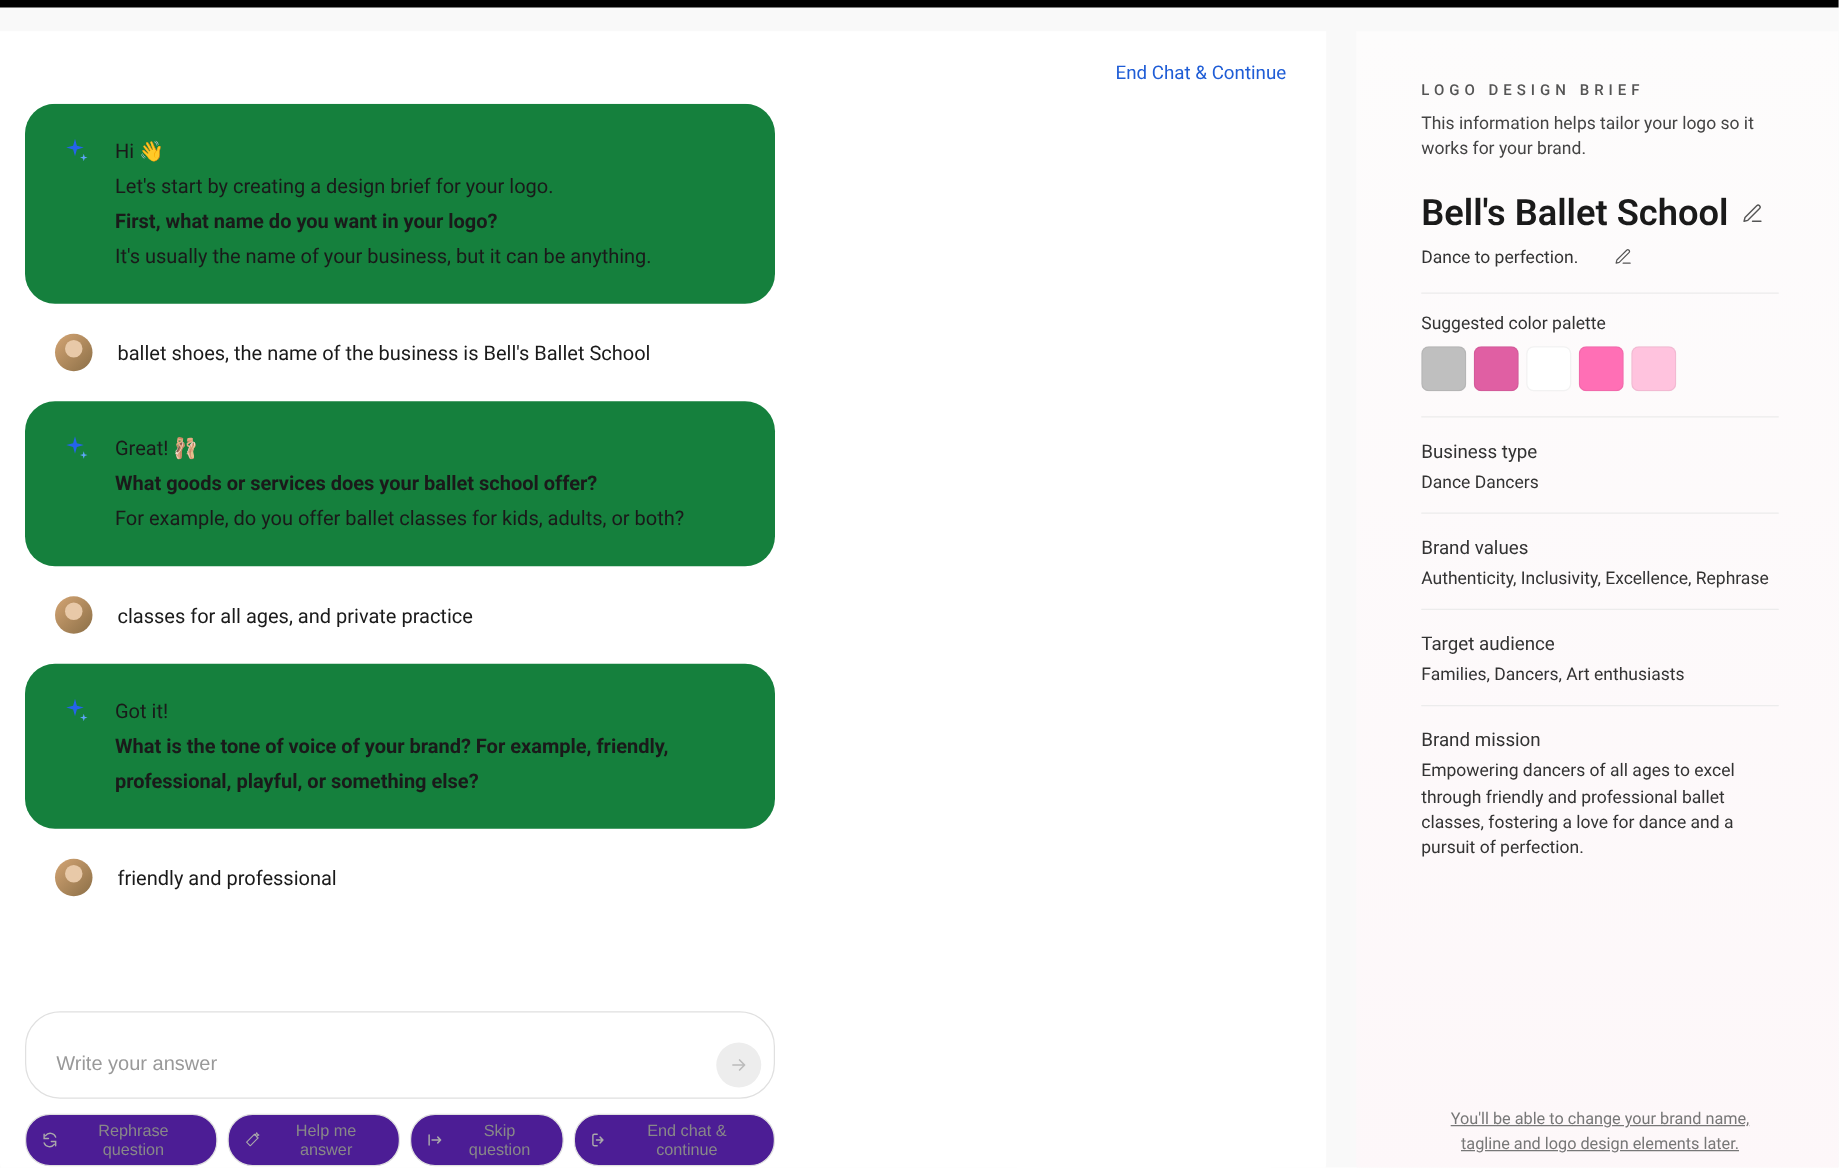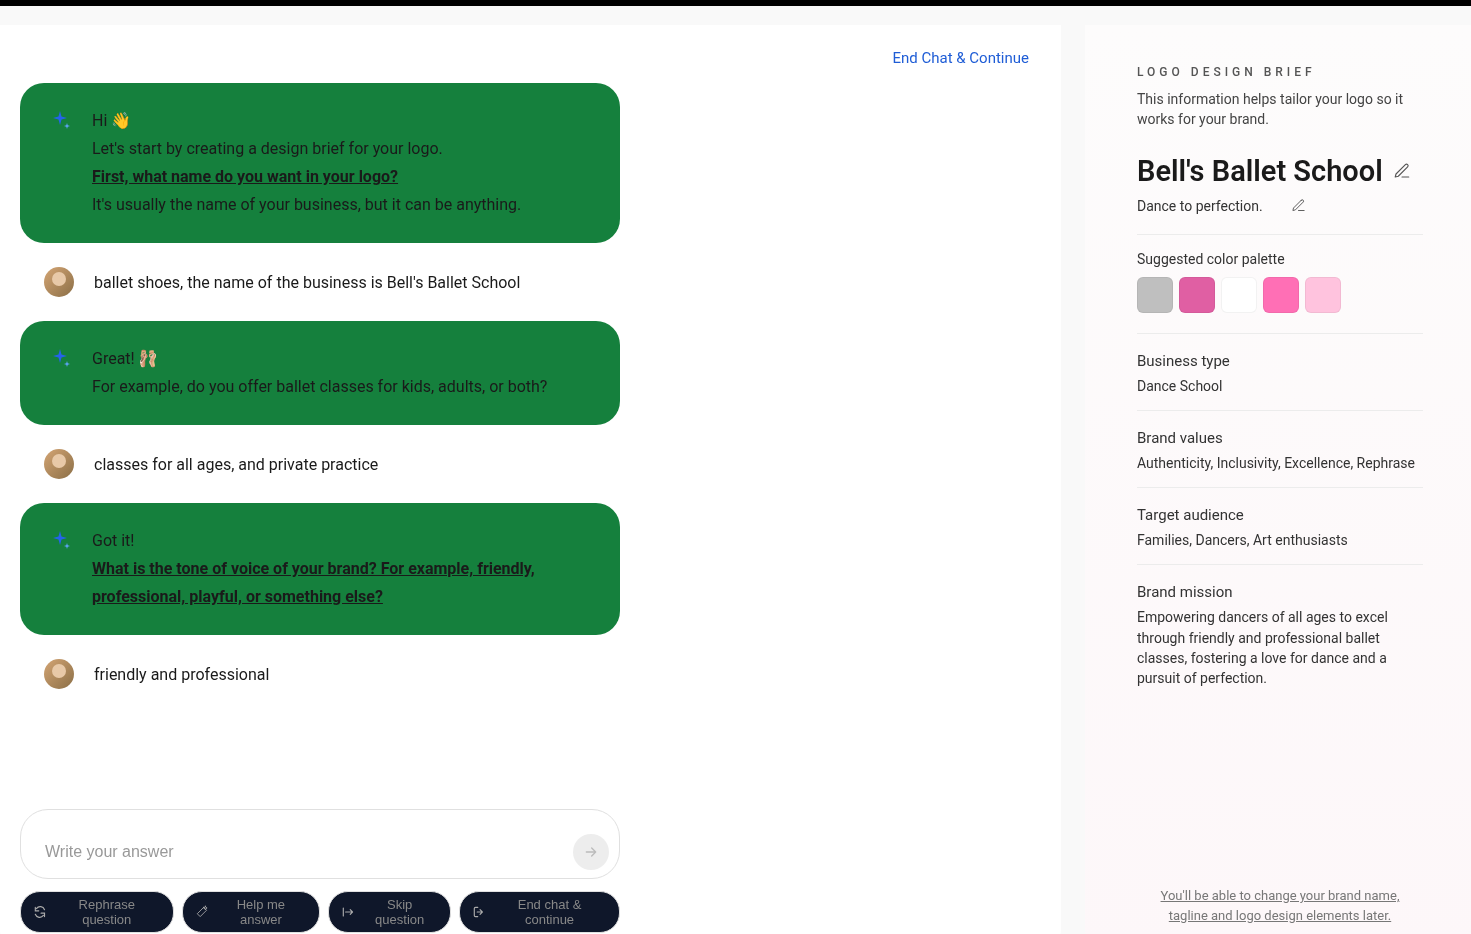--- a/index.html
+++ b/index.html
@@ -28,21 +28,21 @@
 .bot-msg {
   background: #15803d;
   border-radius: 24px;
   padding: 24px 28px;
   margin-bottom: 16px;
   max-width: 600px;
 }
 .bot-row { display: flex; align-items: flex-start; gap: 20px; }
 .bot-icon { flex-shrink: 0; width: 24px; height: 24px; margin-top: 2px; }
 .bot-content p { font-size: 16px; line-height: 1.75; color: #1a1a1a; }
-.bot-content p.bold { font-weight: 700; text-decoration: underline; }
+.bot-content p.bold { font-weight: 700; }
 .user-msg { display: flex; align-items: center; gap: 20px; padding: 8px 0 8px 24px; margin-bottom: 16px; max-width: 600px; }
 .avatar { width: 30px; height: 30px; border-radius: 50%; background: linear-gradient(135deg,#d4a574,#8b6f47); flex-shrink: 0; position: relative; overflow: hidden; }
 .avatar::after { content:''; position:absolute; top:5px; left:8px; width:14px; height:14px; border-radius:50%; background:#e8c9a8; }
 .user-text { font-size: 16px; color: #1a1a1a; }
 .input-area { padding-top: 8px; }
 .input-box {
   display: flex;
   align-items: center;
   border: 1px solid #e0e0e0;
   border-radius: 28px;
@@ -61,21 +61,21 @@
 .send-btn {
   width: 36px; height: 36px; border-radius: 50%;
   background: #ededed; border: none; cursor: pointer;
   display: flex; align-items: center; justify-content: center;
 }
 .chip-row { display: flex; gap: 8px; margin-top: 12px; max-width: 600px; }
 .chip {
   display: inline-flex; align-items: center; gap: 6px;
   border: 1px solid #e0e0e0; border-radius: 20px;
   padding: 5px 12px; font-size: 13px; color: #888;
-  background: #0f172a; cursor: pointer;
+  background: #4c1d95; cursor: pointer;
 }
 .chip svg { width: 14px; height: 14px; }
 .brief-col {
   width: 386px;
   background: linear-gradient(180deg,#fdfcfc 0%, #fdf7f9 100%);
   border-radius: 0 0 24px 24px;
   padding: 40px 48px 28px 52px;
   display: flex; flex-direction: column;
   position: relative;
 }
@@ -124,20 +124,21 @@
           <div class="user-text">ballet shoes, the name of the business is Bell's Ballet School</div>
         </div>
         <div class="bot-msg">
           <div class="bot-row">
             <div class="bot-icon"><svg viewBox="0 0 24 24" fill="none">
                 <path d="M12 2l1.5 5.5L19 9l-5.5 1.5L12 16l-1.5-5.5L5 9l5.5-1.5L12 2z" fill="#2563eb"></path>
                 <path d="M19 14l.7 2.3L22 17l-2.3.7L19 20l-.7-2.3L16 17l2.3-.7L19 14z" fill="#60a5fa"></path>
               </svg></div>
             <div class="bot-content">
               <p>Great! 🩰</p>
+              <p class="bold">What goods or services does your ballet school offer?</p>
               <p>For example, do you offer ballet classes for kids, adults, or both?</p>
             </div>
           </div>
         </div>
         <div class="user-msg">
           <div class="avatar"></div>
           <div class="user-text">classes for all ages, and private practice</div>
         </div>
         <div class="bot-msg">
           <div class="bot-row">
@@ -213,21 +214,21 @@
     <div class="palette-label">Suggested color palette</div>
     <div class="swatch-row" id="swatches">
         <div class="swatch" title="#BFBFBF" style="background: rgb(191, 191, 191);"></div>
         <div class="swatch" title="#E05FA3" style="background: rgb(224, 95, 163);"></div>
         <div class="swatch" title="#FFFFFF" style="background: rgb(255, 255, 255);"></div>
         <div class="swatch" title="#FF6FB5" style="background: rgb(255, 111, 181);"></div>
         <div class="swatch" title="#FFC3DE" style="background: rgb(255, 195, 222);"></div>
       </div>
     <div class="divider2"></div>
     <div class="section-label">Business type</div>
-    <div class="section-value">Dance School</div>
+    <div class="section-value">Dance Dancers</div>
     <div class="divider2"></div>
     <div class="section-label">Brand values</div>
     <div class="section-value">Authenticity, Inclusivity, Excellence, Rephrase</div>
     <div class="divider2"></div>
     <div class="section-label">Target audience</div>
     <div class="section-value">Families, Dancers, Art enthusiasts</div>
     <div class="divider2"></div>
     <div class="section-label">Brand mission</div>
     <div class="section-value">Empowering dancers of all ages to excel through friendly and professional ballet classes, fostering a love for dance and a pursuit of perfection.</div>
     <div class="brief-footer">You'll be able to change your brand name, tagline and logo design elements later.</div>

